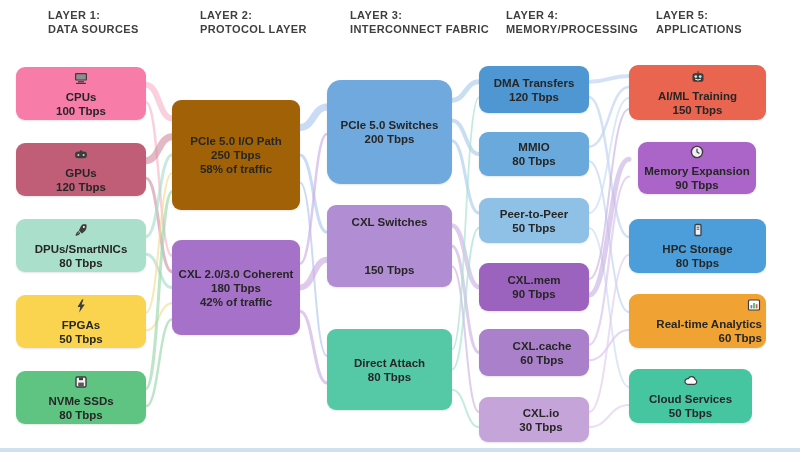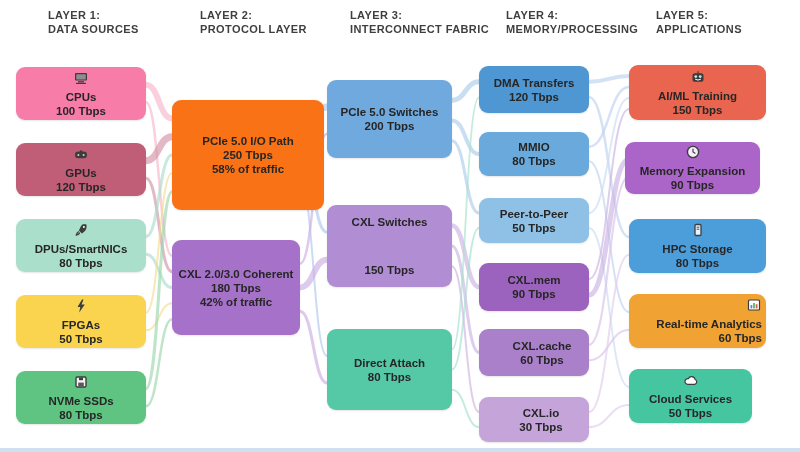--- a/index.html
+++ b/index.html
@@ -147,31 +147,31 @@
       <span class="node-icon">
         <svg width="16" height="16" viewBox="0 0 16 16">
           <rect x="3" y="3" width="10" height="10" rx="1.2" fill="#f7f2f5" stroke="#3d3d3d" stroke-width="1.4"></rect>
           <rect x="6" y="3.6" width="4" height="2.6" fill="#3d3d3d"></rect>
           <rect x="5.2" y="8.6" width="5.6" height="3.6" fill="#3d3d3d" opacity="0.85"></rect>
         </svg>
       </span>
       <div class="node-label">NVMe SSDs</div>
       <div class="node-value">80 Tbps</div>
     </div>
-    <div class="node" style="left: 172px; top: 100px; width: 152px; height: 110px; background: #f97316;">
+    <div class="node" style="left: 172px; top: 100px; width: 128px; height: 110px; background: #a16207;">
       <div class="node-label">PCIe 5.0 I/O Path</div>
       <div class="node-value">250 Tbps</div>
       <div class="node-share">58% of traffic</div>
     </div>
     <div class="node" style="left: 172px; top: 240px; width: 128px; height: 95px; background: rgb(166, 113, 200);">
       <div class="node-label">CXL 2.0/3.0 Coherent</div>
       <div class="node-value">180 Tbps</div>
       <div class="node-share">42% of traffic</div>
     </div>
-    <div class="node" style="left: 327px; top: 80px; width: 125px; height: 78px; background: rgb(112, 169, 222);">
+    <div class="node" style="left: 327px; top: 80px; width: 125px; height: 104px; background: rgb(112, 169, 222); border-radius: 14px;">
       <div class="node-label">PCIe 5.0 Switches</div>
       <div class="node-value">200 Tbps</div>
     </div>
     <div class="node" style="left: 327px; top: 205px; width: 125px; height: 82px; background: rgb(177, 141, 211); gap: 34px;">
       <div class="node-label">CXL Switches</div>
       <div class="node-value">150 Tbps</div>
     </div>
     <div class="node" style="left: 327px; top: 329px; width: 125px; height: 81px; background: rgb(85, 201, 166);">
       <div class="node-label">Direct Attach</div>
       <div class="node-value">80 Tbps</div>
@@ -206,21 +206,21 @@
           <rect x="7.4" y="2.2" width="1.2" height="2.2" fill="#3a3a3a"></rect>
           <rect x="2.5" y="4.2" width="11" height="8.6" rx="2.6" fill="#3a3a3a"></rect>
           <circle cx="5.8" cy="7.6" r="1.4" fill="#bfe8ea"></circle>
           <circle cx="10.2" cy="7.6" r="1.4" fill="#bfe8ea"></circle>
           <path d="M5.5 10.4 Q8 11.9 10.5 10.4" stroke="#ffffff" stroke-width="1" fill="none" stroke-linecap="round"></path>
         </svg>
       </span>
       <div class="node-label">AI/ML Training</div>
       <div class="node-value">150 Tbps</div>
     </div>
-    <div class="node" style="left: 625px; top: 142px; width: 135px; height: 52px; background: rgb(171, 100, 200);">
+    <div class="node" style="left: 638px; top: 142px; width: 118px; height: 52px; background: rgb(171, 100, 200);">
       <span class="node-icon">
         <svg width="16" height="16" viewBox="0 0 16 16">
           <circle cx="8" cy="8" r="5.6" fill="#f3eef8" stroke="#3d3d3d" stroke-width="1.4"></circle>
           <path d="M8 5.2 V8 L10 9.2" stroke="#3d3d3d" stroke-width="1.2" fill="none" stroke-linecap="round"></path>
         </svg>
       </span>
       <div class="node-label">Memory Expansion</div>
       <div class="node-value">90 Tbps</div>
     </div>
     <div class="node" style="left: 629px; top: 219px; width: 137px; height: 54px; background: rgb(76, 158, 219);">

